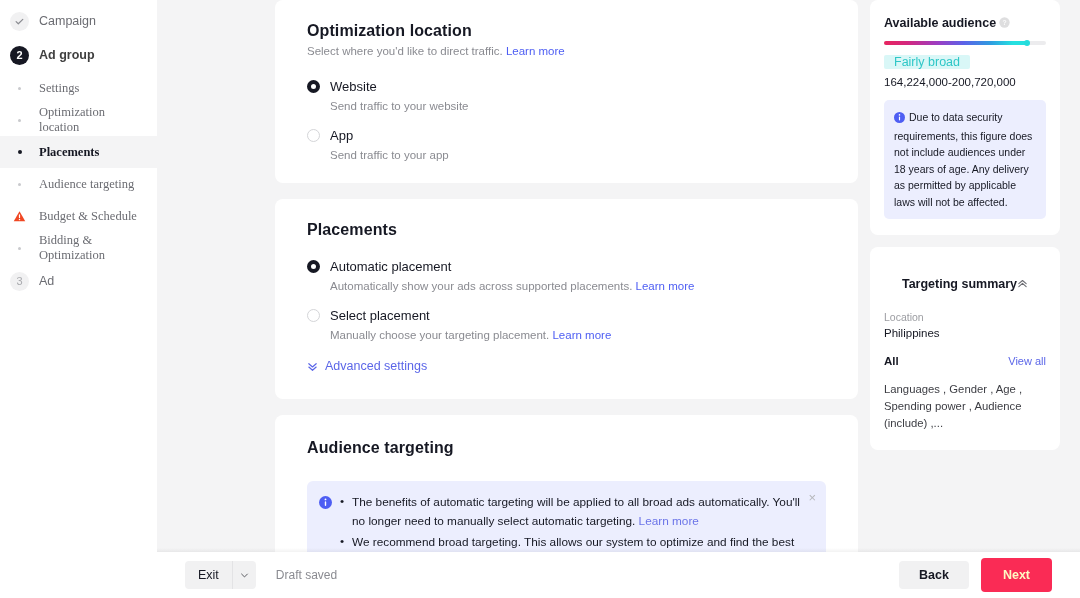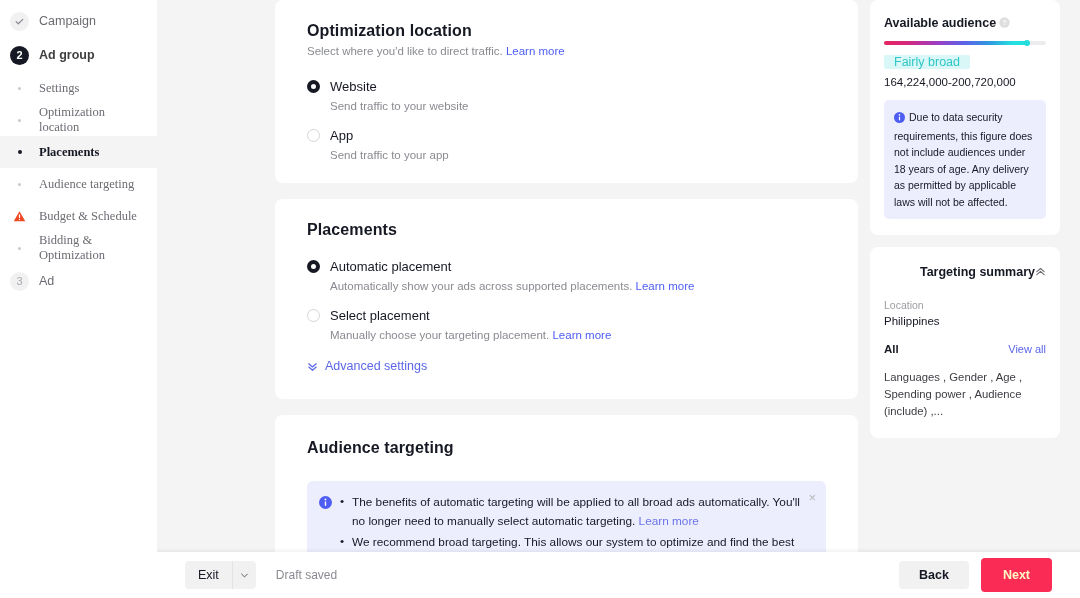--- a/index.html
+++ b/index.html
@@ -105,21 +105,21 @@
   .banner li:before {
     content: "•"; position: absolute; left: 0; top: -1px; color: #161823;
   }
   .banner-close {
     position: absolute; right: 10px; top: 10px;
     font-size: 13px; color: #b6b7bb; cursor: pointer; line-height: 1;
   }
 
   
   .panel { background: #ffffff; border-radius: 8px; padding: 16px 14px 16px 14px; margin-bottom: 12px; }
-  .panel-head { display: flex; align-items: center; justify-content: flex-end; }
+  .panel-head { display: flex; align-items: center; justify-content: center; margin-top: 12px; }
   .panel-title { font-size: 12.5px; font-weight: 700; color: #161823; display:flex; align-items:center; gap:3px;}
   .gauge {
     height: 4px; border-radius: 3px; margin-top: 11px; position: relative;
     background: #ececee;
   }
   .gauge-fill {
     position: absolute; left: 0; top: 0; height: 4px; border-radius: 3px;
     background: linear-gradient(90deg,#e8255f 0%,#d4277e 16%,#9a3ec4 38%,#5b63e8 56%,#2f9ae0 74%,#25e0e0 90%);
   }
   .gauge-knob {

